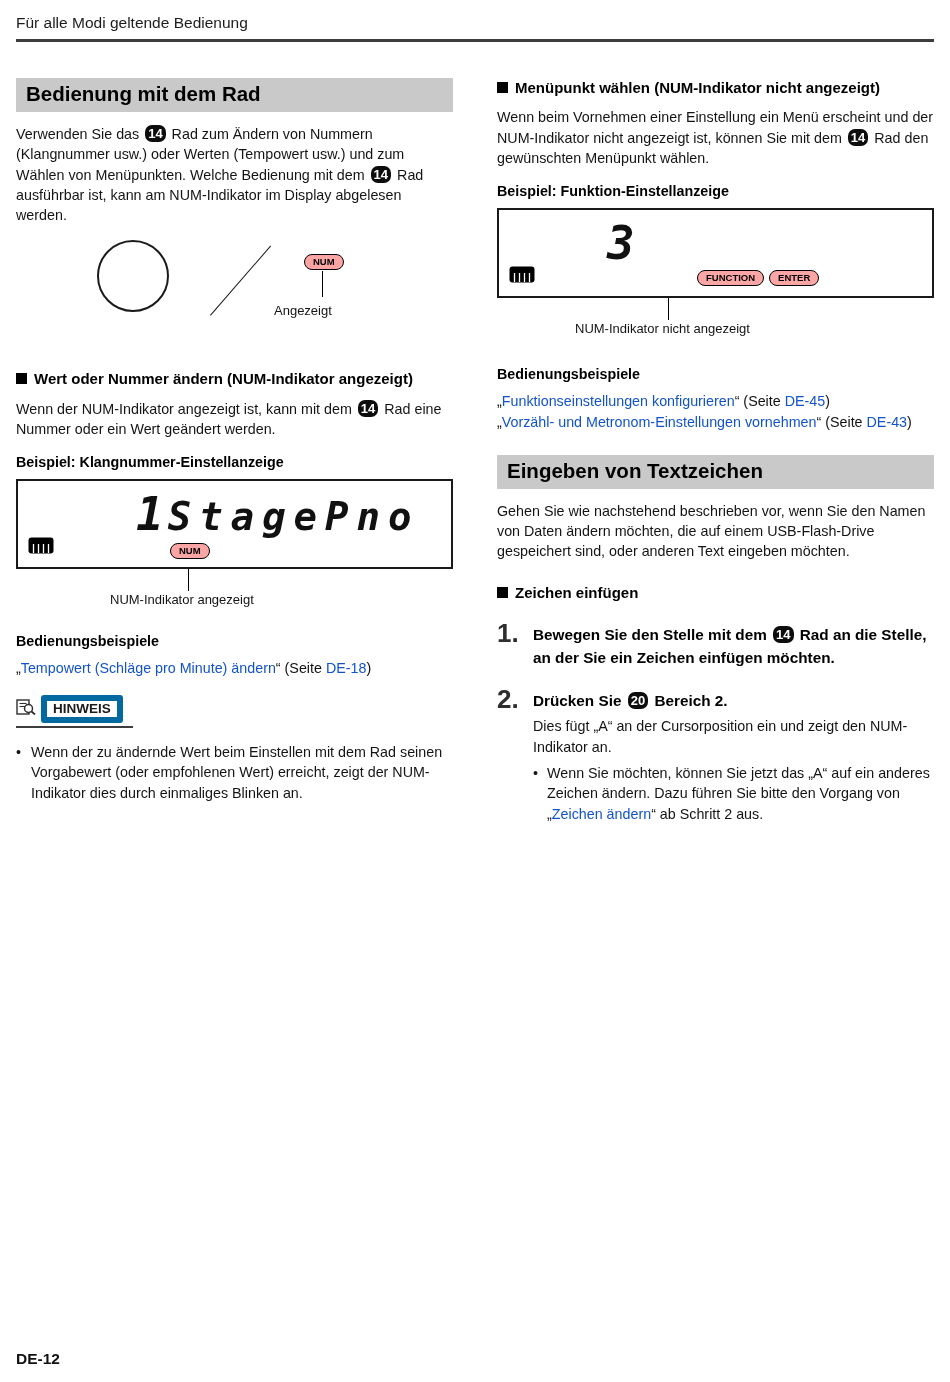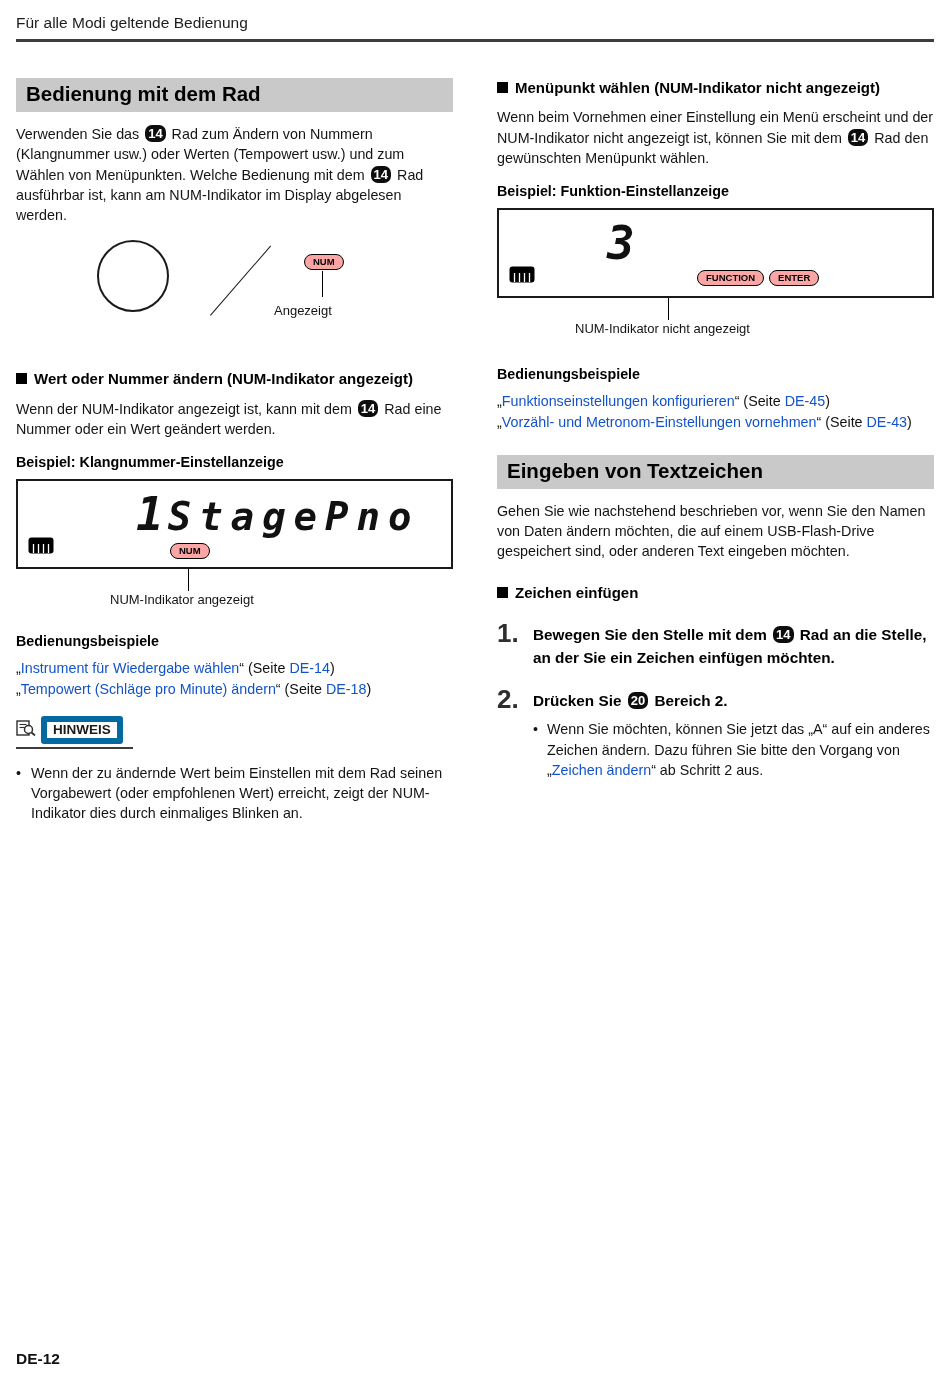--- a/index.html
+++ b/index.html
@@ -131,21 +131,20 @@
               <line x1="20.5" y1="7" x2="20.5" y2="16"></line>
             </g>
           </svg>
         </span>
       </div>
       <div class="lcd-pointer" style="margin-left:172px;"></div>
       <div class="lcd-caption" style="margin-left:94px;">NUM-Indikator angezeigt</div>
 
       <div class="bold-label" style="margin-top:26px;">Bedienungsbeispiele</div>
 
-      <div class="link-line"><span>„</span><span class="link">Instrument für Wiedergabe wählen</span><span>“ (Seite </span><span class="link">DE-14</span><span>)</span></div>
       <div class="link-line"><span>„</span><span class="link">Tempowert (Schläge pro Minute) ändern</span><span>“ (Seite </span><span class="link">DE-18</span><span>)</span></div>
 
       <div class="hinweis">
         <span>
           <svg width="20" height="16" viewBox="0 0 20 16">
             <rect x="1" y="1" width="12" height="14" fill="#fff" stroke="#2e2e2e" stroke-width="1.4"></rect>
             <line x1="3.5" y1="4.5" x2="10.5" y2="4.5" stroke="#2e2e2e" stroke-width="1.1"></line>
             <line x1="3.5" y1="7.5" x2="10.5" y2="7.5" stroke="#2e2e2e" stroke-width="1.1"></line>
             <circle cx="12.5" cy="9.5" r="4" fill="#fff" stroke="#2e2e2e" stroke-width="1.5"></circle>
             <line x1="15.5" y1="12.5" x2="19" y2="15.5" stroke="#2e2e2e" stroke-width="1.8"></line>
@@ -212,20 +211,21 @@
       <div class="step">
         <span class="step-num">1.</span>
         <div class="step-text"><span>Bewegen Sie den Stelle mit dem </span><span class="kbd">14</span><span> Rad an die Stelle, an der Sie ein Zeichen einfügen möchten.</span></div>
       </div>
 
       <div class="step">
         <span class="step-num">2.</span>
         <div class="step-text"><span>Drücken Sie </span><span class="kbd">20</span><span> Bereich </span><span>2.</span></div>
       </div>
 
+      <div class="step-body">Dies fügt „A“ an der Cursorposition ein und zeigt den NUM-Indikator an.</div>
 
       <div class="bullet step-note">
         <span class="dot small">•</span>
         <span><span>Wenn Sie möchten, können Sie jetzt das „A“ auf ein anderes Zeichen ändern. Dazu führen Sie bitte den Vorgang von „</span><span class="link">Zeichen ändern</span><span>“ ab Schritt 2 aus.</span></span>
       </div>
 
     </div>
   </div>
 
   <div class="footer">DE-12</div>

